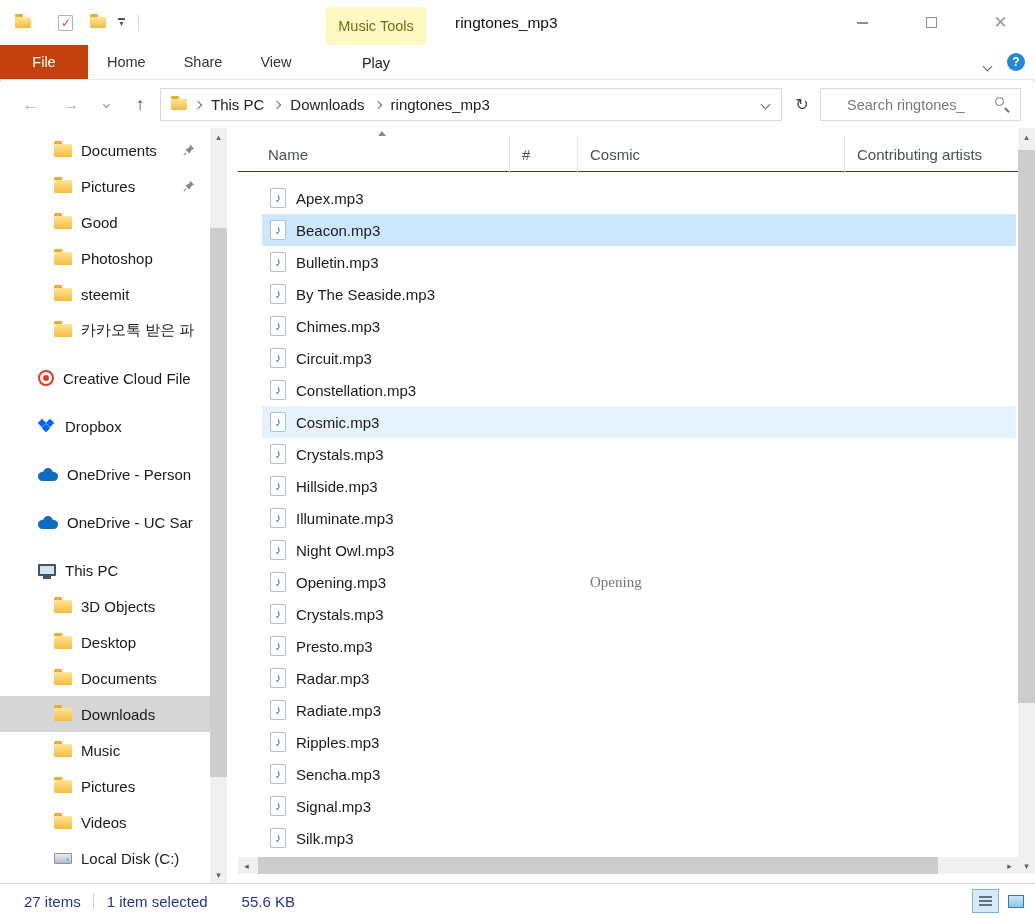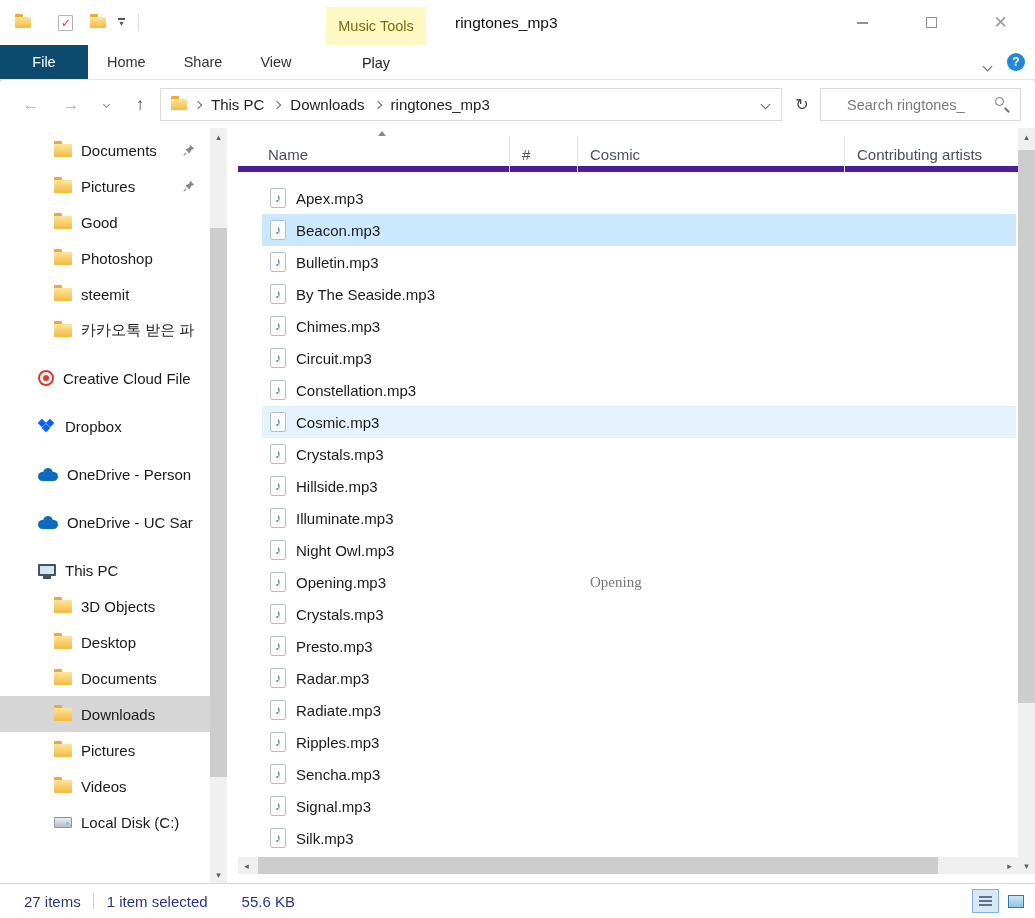--- a/index.html
+++ b/index.html
@@ -25,21 +25,21 @@
   .win-title { position:absolute; left:455px; top:0; height:45px; line-height:45px; font-size:15.5px; color:#111; }
   .win-controls { position:absolute; right:0; top:0; height:45px; display:flex; }
   .wc { width:69px; height:45px; display:flex; align-items:center; justify-content:center; }
   .wc .dash { width:11px; height:2px; background:#909090; }
   .wc .sq { width:11px; height:11px; border:1px solid #909090; }
   .wc.close { font-size:17px; color:#9b9b9b; }
 
   
   .ribbonrow { position:absolute; left:0; top:45px; right:0; height:35px; background:#fff;
                border-bottom:1px solid #e6e6e6; }
-  .file-tab { position:absolute; left:0; top:0; width:88px; height:100%; background:#0c4a6e;
+  .file-tab { position:absolute; left:0; top:0; width:88px; height:100%; background:#c2410c;
               color:#fff; font-size:14.5px; display:flex; align-items:center; justify-content:center; }
   .tabs { position:absolute; left:88px; top:0; height:100%; display:flex; }
   .tab { padding:0 19px; display:flex; align-items:center; font-size:14.5px; color:#333; }
   .tab.play { position:absolute; left:326px; top:0; width:100px; height:35px; padding:0;
               justify-content:center; color:#222; }
   .ribbon-collapse { position:absolute; right:44px; top:11px; }
   .help-btn { position:absolute; right:10px; top:8px; width:18px; height:18px; border-radius:50%;
               background:#2488d8; color:#fff; font-size:12px; font-weight:bold;
               display:flex; align-items:center; justify-content:center; }
 
@@ -91,21 +91,21 @@
   .sb-scroll { position:absolute; left:210px; top:0; bottom:0; width:17px; background:#f0f0f0; }
   .sb-thumb { position:absolute; left:0; top:100px; width:17px; height:549px; background:#cdcdcd; }
 
   .arr { position:absolute; width:17px; height:17px; display:flex; align-items:center; justify-content:center;
          font-size:9px; color:#606060; }
   .arr.top { top:0; left:0; }  .arr.bottom { bottom:0; left:0; }
   .arr.lft { left:0; top:0; }  .arr.rgt { right:0; top:0; }
 
   
   .listpane { position:absolute; left:238px; top:0; right:0; height:100%; }
-  .headers { position:absolute; left:0; top:0; right:17px; height:44px; border-bottom:6px solid #4c1d95; }
+  .headers { position:absolute; left:0; top:0; right:17px; height:44px; border-bottom:1px solid #4c1d95; }
   .sort-caret { position:absolute; left:140px; top:3px; width:0; height:0;
                 border-left:4px solid transparent; border-right:4px solid transparent;
                 border-bottom:5px solid #8a8a8a; }
   .hcell { position:absolute; top:8px; height:36px; display:flex; align-items:center;
            font-size:15px; color:#4a5057; border-right:1px solid #e3e3e3; overflow:hidden; white-space:nowrap; }
   .hcell.name    { left:24px;  width:248px; padding-left:6px; }
   .hcell.num     { left:272px; width:68px;  padding-left:12px; }
   .hcell.title   { left:340px; width:267px; padding-left:12px; }
   .hcell.contrib { left:607px; right:0;     padding-left:12px; border-right:none; }
 
@@ -303,20 +303,24 @@
           <div class="sb-item ind2">
             <span class="ic-folder"></span>
             <span class="sb-label">Documents</span>
           </div>
           <div class="sb-item ind2 sel">
             <span class="ic-folder"></span>
             <span class="sb-label">Downloads</span>
           </div>
           <div class="sb-item ind2">
             <span class="ic-folder"></span>
+            <span class="sb-label">Music</span>
+          </div>
+          <div class="sb-item ind2">
+            <span class="ic-folder"></span>
             <span class="sb-label">Pictures</span>
           </div>
           <div class="sb-item ind2">
             <span class="ic-folder"></span>
             <span class="sb-label">Videos</span>
           </div>
           <div class="sb-item ind2">
             <span class="ic-disk"></span>
             <span class="sb-label">Local Disk (C:)</span>
           </div>

